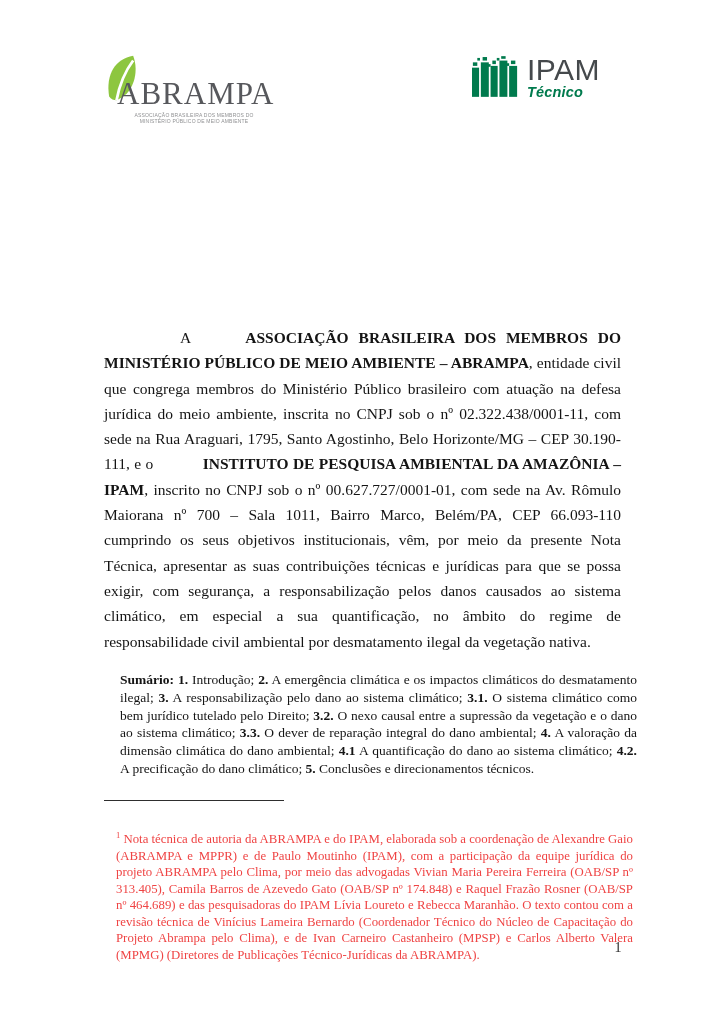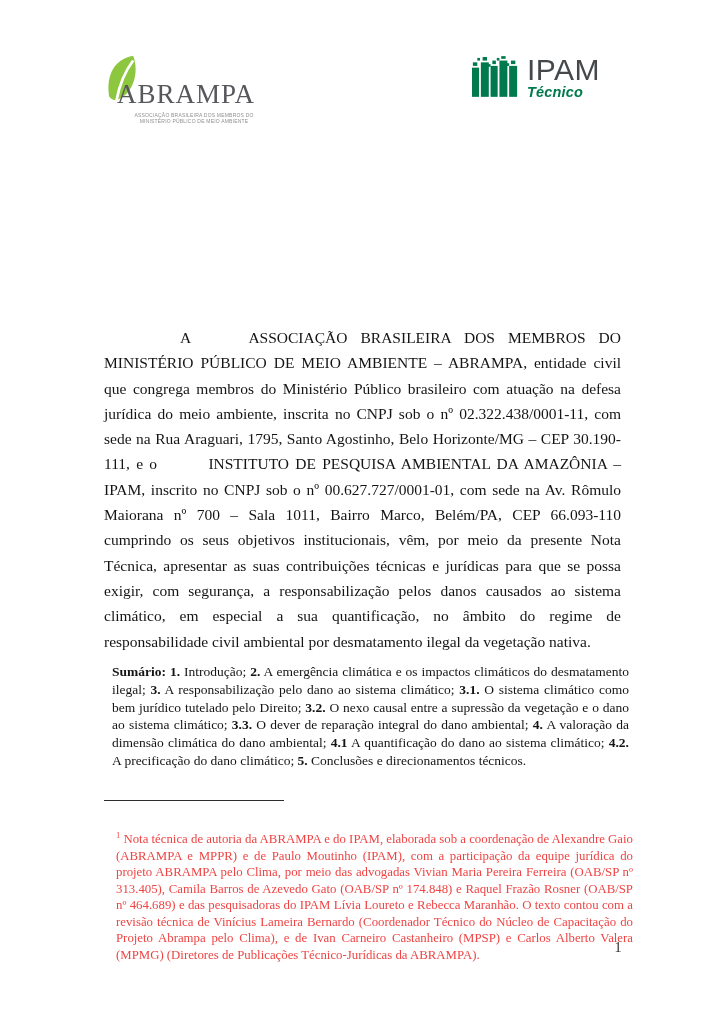--- a/index.html
+++ b/index.html
@@ -37,21 +37,21 @@
     left: 0;
     top: 0;
     width: 38px;
     height: 48px;
   }
   .abrampa-wordmark {
     position: absolute;
     left: 13px;
     top: 26px;
     font-family: "Liberation Serif", serif;
-    font-size: 27px;
+    font-size: 31px;
     line-height: 28px;
     color: #57585c;
     letter-spacing: 1px;
     white-space: nowrap;
   }
   .abrampa-tagline {
     position: absolute;
     left: 26px;
     top: 58px;
     width: 128px;
@@ -113,28 +113,28 @@
     top: 325px;
     left: 104px;
     width: 517px;
     margin: 0;
     font-size: 15.5px;
     line-height: 25.3px;
     text-align: justify;
     text-indent: 76px;
     color: #141414;
   }
-  .main-paragraph b { font-weight: normal; margin-left: 45px; }
+  .main-paragraph b { font-weight: bold; margin-left: 45px; }
 
   .summary-paragraph {
     position: absolute;
     top: 655px;
     left: 104px;
     width: 517px;
-    margin: 8px;
+    margin: 16px;
     font-size: 13.5px;
     line-height: 17.8px;
     text-align: justify;
     color: #141414;
   }
   .summary-paragraph b { font-weight: bold; }
 
   .footnote-rule {
     position: absolute;
     top: 800px;

